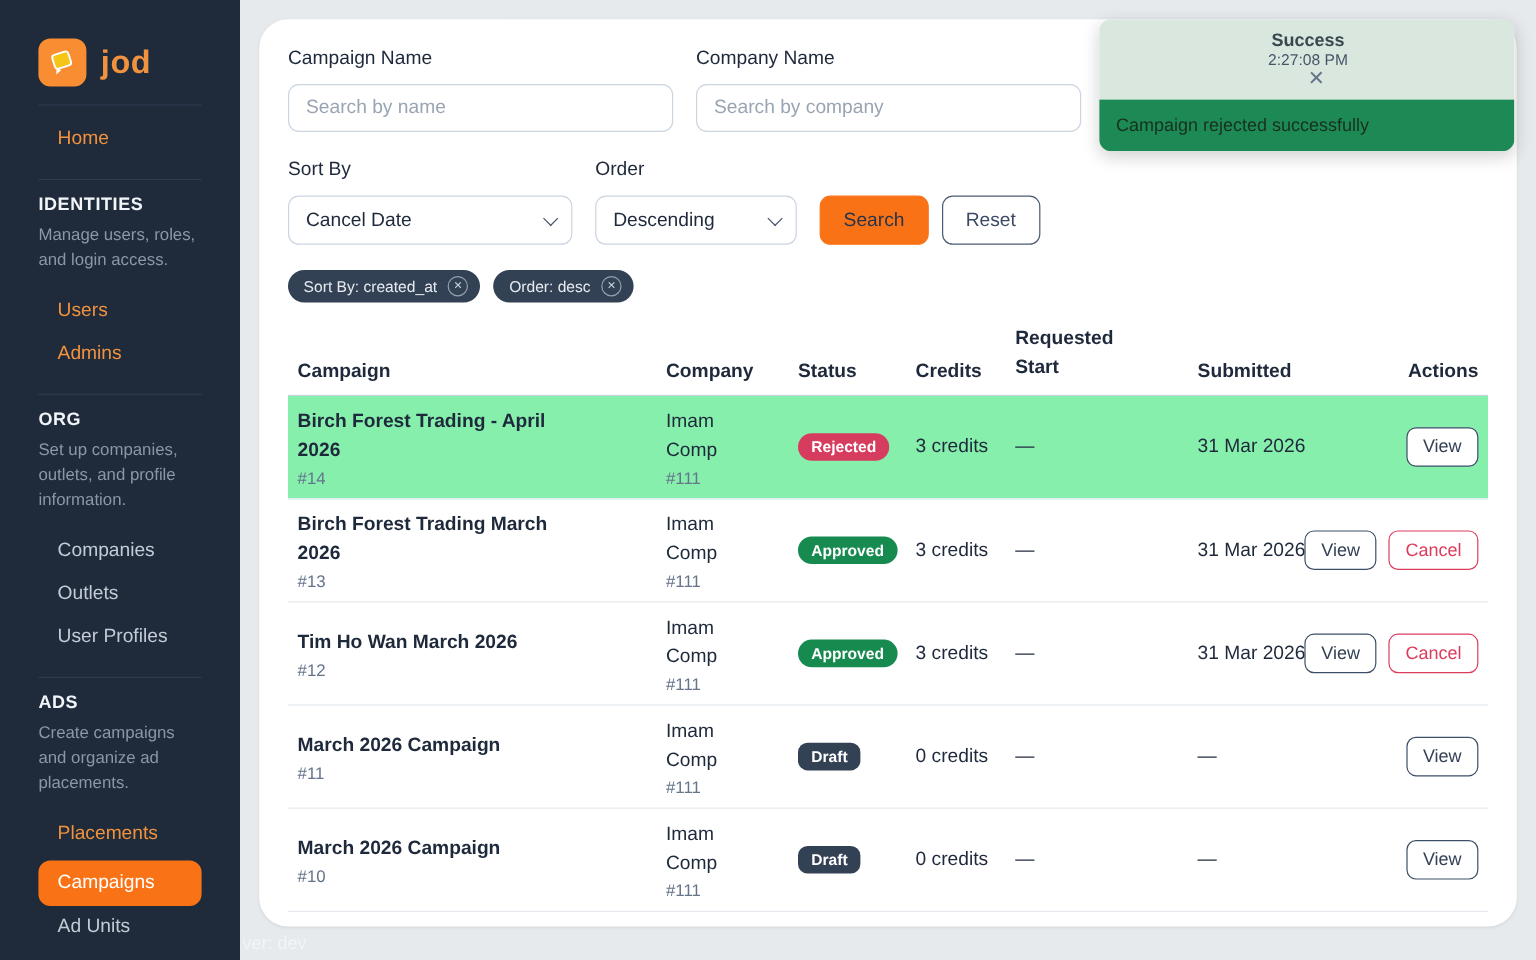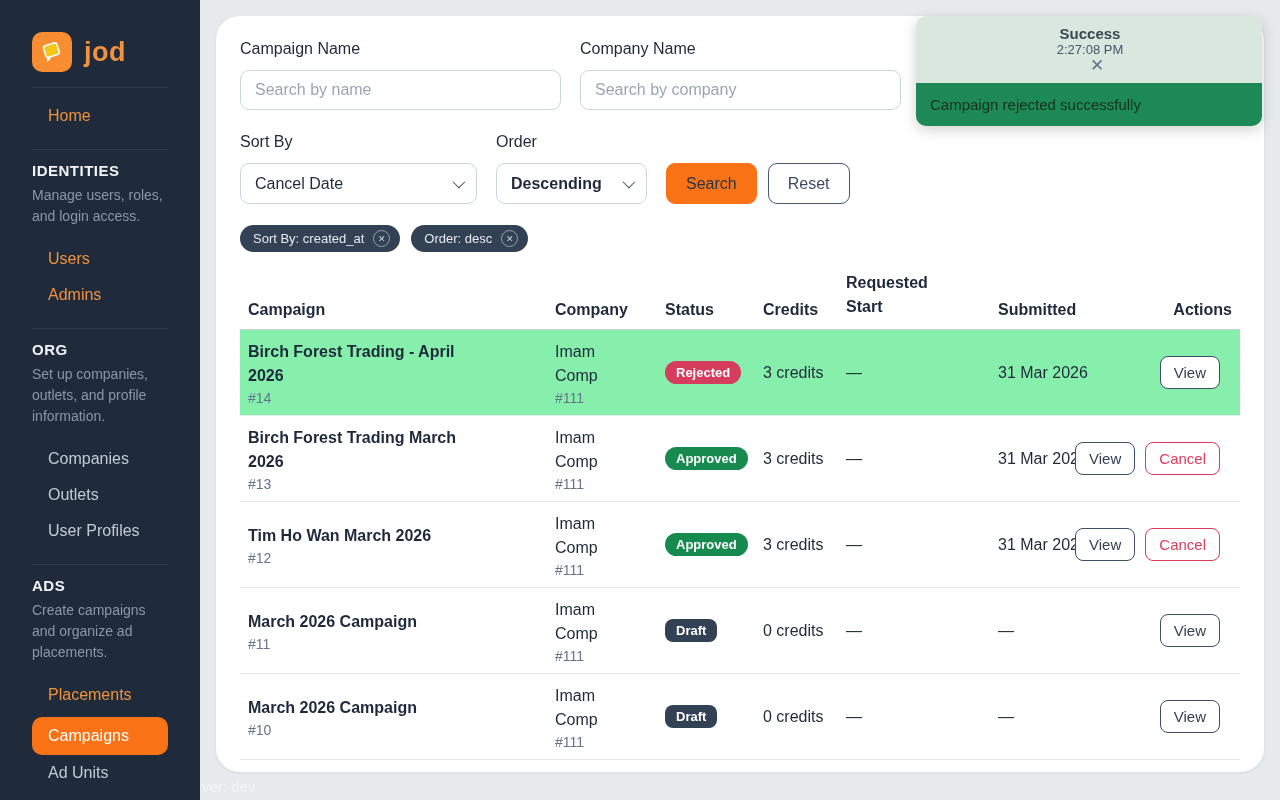--- a/index.html
+++ b/index.html
@@ -57,21 +57,21 @@
     font-family:inherit; outline:none;
   }
   .text-input::placeholder { color:#9aa5b3; }
   .filters-row2 { display:flex; gap:19px; margin-top:23px; align-items:flex-end; }
   .select-box {
     height:41px; border:1px solid #cbd5e1; border-radius:9px; background:#fff;
     display:flex; align-items:center; justify-content:space-between;
     padding:0 14px; font-size:16px; color:#1e293b; cursor:pointer;
   }
   .select-box.w-sort { width:237px; }
-  .select-box.w-order { width:151px;font-weight:bold; }
+  .select-box.w-order { width:168px; }
   .chev { width:9px; height:9px; border-right:1.8px solid #475569;
     border-bottom:1.8px solid #475569; transform:rotate(45deg) translateY(-2px); }
   .btn {
     height:41px; border-radius:9px; font-size:16px; font-family:inherit;
     cursor:pointer; padding:0 19px;
   }
   .btn-search { background:#f97316; border:1px solid #f97316; color:#273449; }
   .btn-reset { background:#fff; border:1px solid #4a5a74; color:#3c4a63; margin-left:-8px; }
 
   .chips-row { display:flex; gap:11px; margin-top:21px; }
@@ -101,21 +101,21 @@
   .c-title { font-weight:700; line-height:24px; max-width:242px; }
   .c-id { font-size:14px; color:#64748b; margin-top:2px; }
   .co-name { max-width:50px; line-height:24px; }
   .badge {
     display:inline-block; color:#fff; font-size:13px; font-weight:700;
     border-radius:13px; padding:4px 11px; line-height:15px;
   }
   .badge.rejected { background:#d63c5e; }
   .badge.approved { background:#178a50; }
   .badge.draft { background:#334155; border-radius:8px; }
-  .td-actions { display:flex; justify-content:flex-end; gap:10px; padding-right:20px; }
+  .td-actions { display:flex; justify-content:flex-end; gap:10px; padding-right:8px; }
   .act-btn {
     background:#fff; border-radius:8px; font-size:15px; font-family:inherit;
     padding:7px 13px; cursor:pointer;
   }
   .act-view { border:1px solid #3d4e68; color:#334155; }
   .act-cancel { border:1px solid #dc3c5c; color:#dc3c5c; }
 
   
   .toast {
     position:absolute; right:18px; top:16px; width:346px; border-radius:10px;

